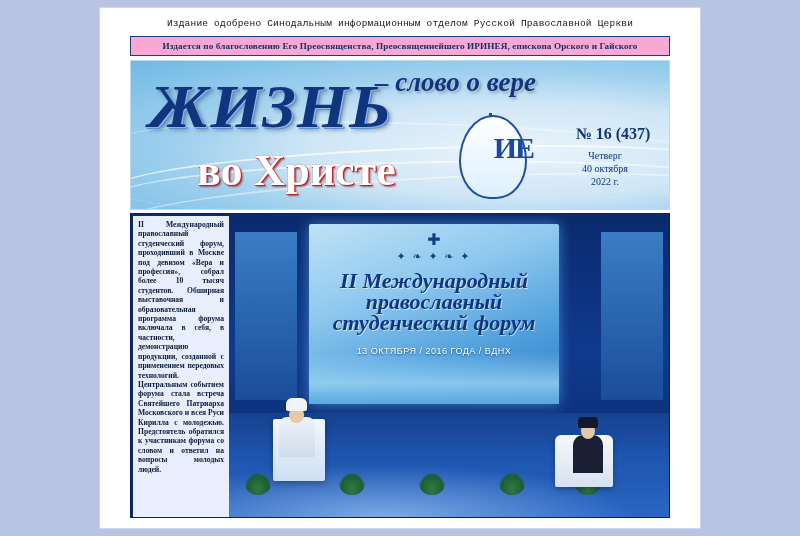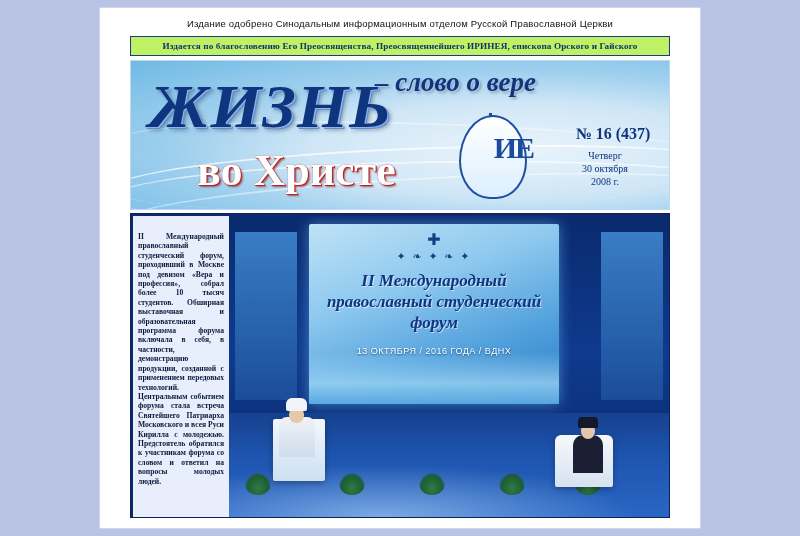--- a/index.html
+++ b/index.html
@@ -26,31 +26,31 @@
 
   
   .approval {
     position: absolute;
     left: 0; top: 10px;
     width: 600px;
     text-align: center;
     font-size: 9.5px;
     color: #111;
     letter-spacing: .2px;
-    font-family: Liberation Sans, sans-serif;
+    font-family: Liberation Mono, monospace;
   }
 
   
   .blessing {
     position: absolute;
     left: 30px; top: 28px;
     width: 540px;
     height: 20px;
     border: 1.4px solid #1b3a8c;
-    background: #bef264;
+    background: #f9a8d4;
     display: flex;
     align-items: center;
     justify-content: center;
     font-size: 9.2px;
     color: #14306f;
     font-weight: bold;
     letter-spacing: .1px;
     box-sizing: border-box;
   }
 
@@ -190,21 +190,21 @@
   }
 
   
   .lead {
     position: absolute;
     left: 2px; top: 2px;
     width: 96px;
     height: 301px;
     background: #e8eefb;
     box-sizing: border-box;
-    padding: 16px 5px;
+    padding: 4px 5px;
     font-family: "Liberation Serif", serif;
     font-size: 7.6px;
     line-height: 9.4px;
     color: #0a1b3d;
     text-align: justify;
     font-weight: bold;
   }
 
   
   .photo {
@@ -244,21 +244,21 @@
     white-space: nowrap;
   }
   .screen-title {
     position: absolute;
     left: 0; top: 46px;
     width: 250px;
     text-align: center;
     font-family: "Liberation Serif", serif;
     font-style: italic;
     font-weight: bold;
-    font-size: 17px;
+    font-size: 22px;
     line-height: 21px;
     color: #10357f;
     text-shadow: 1px 1px 0 rgba(255,255,255,.55);
   }
   .screen-date {
     position: absolute;
     left: 0; top: 122px;
     width: 250px;
     text-align: center;
     font-family: "Liberation Sans", sans-serif;
@@ -396,22 +396,22 @@
 
     <div class="emblem">
       <div class="ray"></div>
       <div class="oval"></div>
       <div class="mono">ИЕ</div>
     </div>
 
     <div class="issue-no">№ 16 (437)</div>
     <div class="issue-date">
       <div>Четверг</div>
-      <div>30 октября</div>
-      <div>2008 г.</div>
+      <div>40 октября</div>
+      <div>2022 г.</div>
     </div>
   </div>
 
   <div class="article">
 
     <div class="lead">II Международный православный студенческий форум, проходивший в Москве под девизом «Вера и профессия», собрал более 10 тысяч студентов. Обширная выставочная и образовательная программа форума включала в себя, в частности, демонстрацию продукции, созданной с применением передовых технологий. Центральным событием форума стала встреча Святейшего Патриарха Московского и всея Руси Кирилла с молодежью. Предстоятель обратился к участникам форума со словом и ответил на вопросы молодых людей.</div>
 
     <div class="photo">
       <div class="side-banner left"></div>
       <div class="side-banner right"></div>

